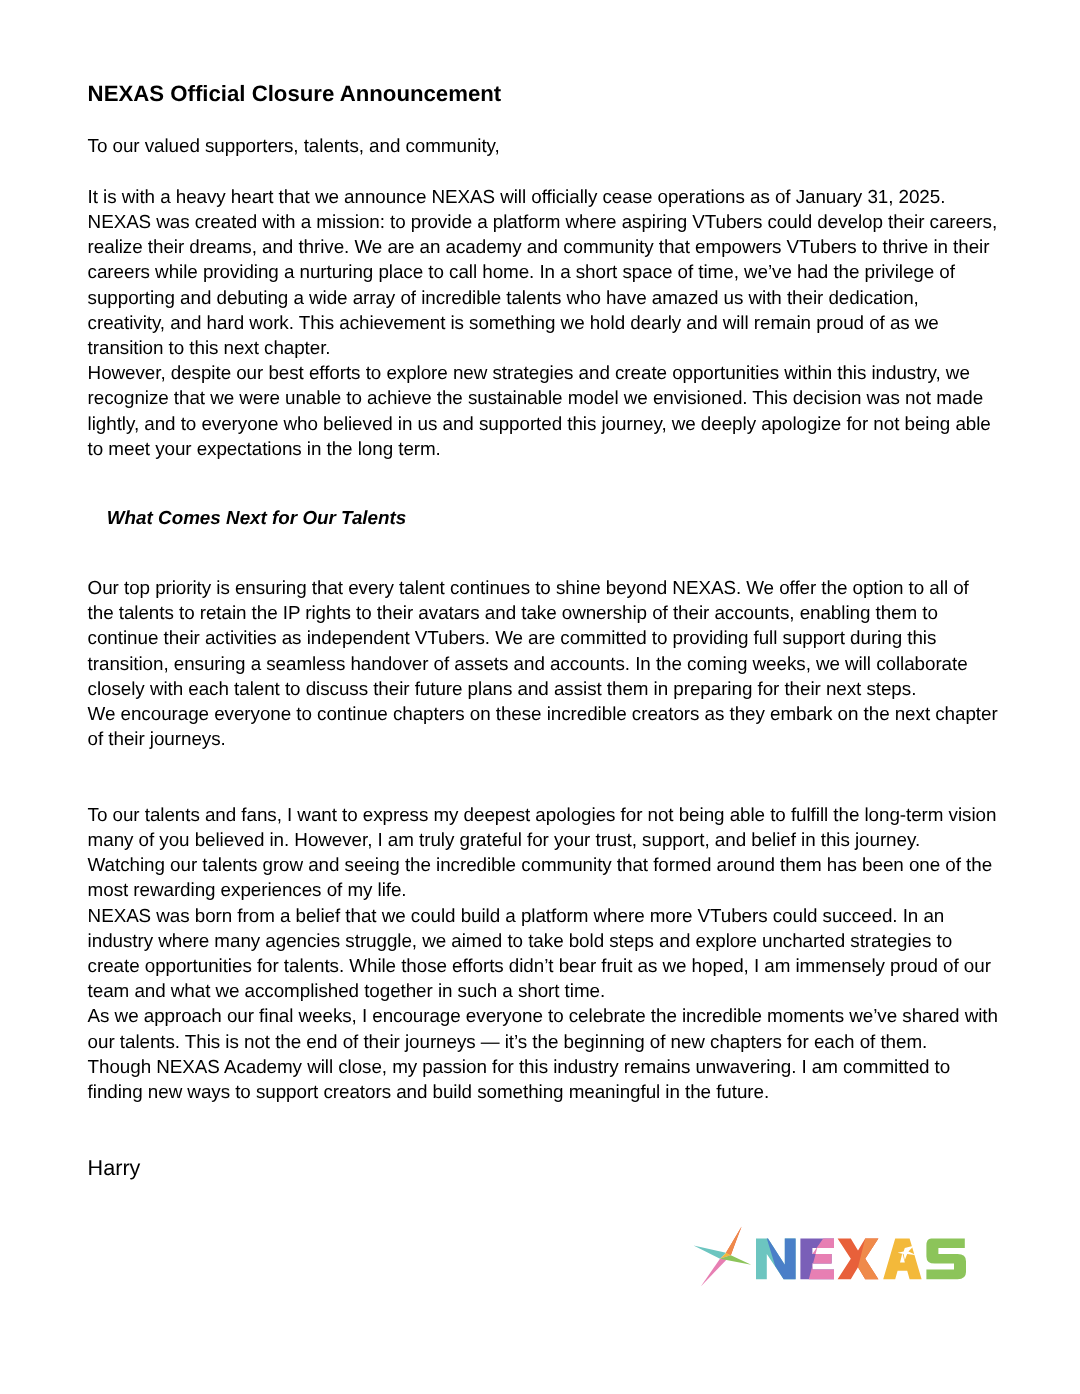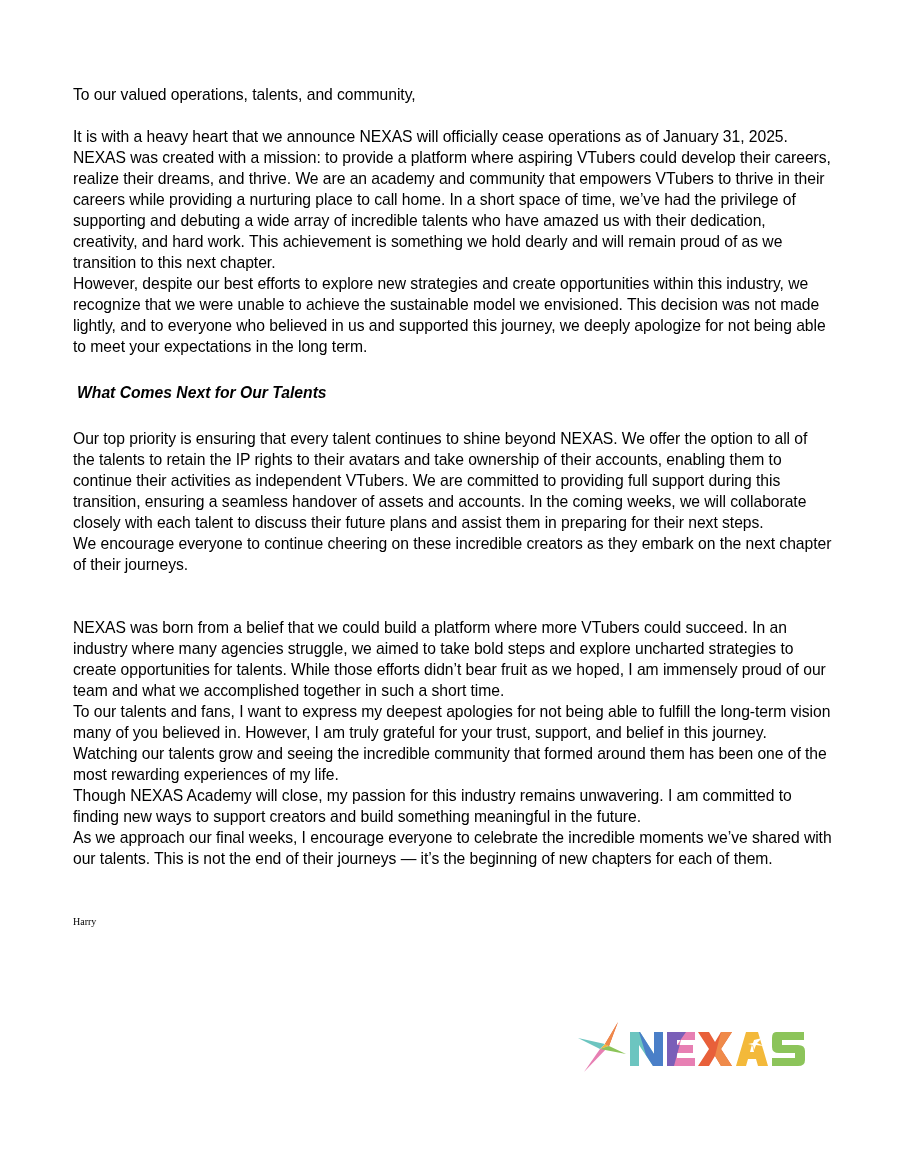--- a/index.html
+++ b/index.html
@@ -12,47 +12,48 @@
     }
     .title {
       font-size: 18.5px; font-weight: bold; margin: 0; line-height: 28px;
     }
     .p {
       font-size: 15.7px; line-height: 21px; margin: 0; letter-spacing: -0.05px;
     }
     .gap { height: 21px; }
     .gap-title { height: 20px; }
     .heading {
-      font-size: 15.7px; line-height: 21px; font-weight: bold; font-style: italic; margin: 4px;
+      font-size: 15.7px; line-height: 21px; font-weight: bold; font-style: italic; margin: 16px;
     }
-    .signature { margin: 0; font-size: 10px; line-height: 21px; font-family: Liberation Serif, serif; }
+    .signature { margin: 0; font-size: 18px; line-height: 21px; }
     .logo {
       position: absolute; left: 578px; top: 1018px; width: 235px; height: 56px;
     }
   </style>
 </head>
 <body>
 
 <div class="doc">
+  <h1 class="title">NEXAS Official Closure Announcement</h1>
   <div class="gap-title"></div>
-  <p class="p">To our valued operations, talents, and community,</p>
+  <p class="p">To our valued supporters, talents, and community,</p>
   <div class="gap"></div>
   <p class="p">It is with a heavy heart that we announce NEXAS will officially cease operations as of January 31, 2025. NEXAS was created with a mission: to provide a platform where aspiring VTubers could develop their careers, realize their dreams, and thrive. We are an academy and community that empowers VTubers to thrive in their careers while providing a nurturing place to call home. In a short space of time, we’ve had the privilege of supporting and debuting a wide array of incredible talents who have amazed us with their dedication, creativity, and hard work. This achievement is something we hold dearly and will remain proud of as we transition to this next chapter.</p>
   <p class="p">However, despite our best efforts to explore new strategies and create opportunities within this industry, we recognize that we were unable to achieve the sustainable model we envisioned. This decision was not made lightly, and to everyone who believed in us and supported this journey, we deeply apologize for not being able to meet your expectations in the long term.</p>
   <div class="gap"></div>
   <h2 class="heading">What Comes Next for Our Talents</h2>
   <div class="gap"></div>
   <p class="p">Our top priority is ensuring that every talent continues to shine beyond NEXAS. We offer the option to all of the talents to retain the IP rights to their avatars and take ownership of their accounts, enabling them to continue their activities as independent VTubers. We are committed to providing full support during this transition, ensuring a seamless handover of assets and accounts. In the coming weeks, we will collaborate closely with each talent to discuss their future plans and assist them in preparing for their next steps.</p>
-  <p class="p">We encourage everyone to continue cheering on these incredible creators as they embark on the next chapter of their journeys.</p>
+  <p class="p">We encourage everyone to continue chapters on these incredible creators as they embark on the next chapter of their journeys.</p>
   <div class="gap"></div>
   <div class="gap"></div>
+  <p class="p">To our talents and fans, I want to express my deepest apologies for not being able to fulfill the long-term vision many of you believed in. However, I am truly grateful for your trust, support, and belief in this journey. Watching our talents grow and seeing the incredible community that formed around them has been one of the most rewarding experiences of my life.</p>
   <p class="p">NEXAS was born from a belief that we could build a platform where more VTubers could succeed. In an industry where many agencies struggle, we aimed to take bold steps and explore uncharted strategies to create opportunities for talents. While those efforts didn’t bear fruit as we hoped, I am immensely proud of our team and what we accomplished together in such a short time.</p>
-  <p class="p">To our talents and fans, I want to express my deepest apologies for not being able to fulfill the long-term vision many of you believed in. However, I am truly grateful for your trust, support, and belief in this journey. Watching our talents grow and seeing the incredible community that formed around them has been one of the most rewarding experiences of my life.</p>
+  <p class="p">As we approach our final weeks, I encourage everyone to celebrate the incredible moments we’ve shared with our talents. This is not the end of their journeys — it’s the beginning of new chapters for each of them.</p>
   <p class="p">Though NEXAS Academy will close, my passion for this industry remains unwavering. I am committed to finding new ways to support creators and build something meaningful in the future.</p>
-  <p class="p">As we approach our final weeks, I encourage everyone to celebrate the incredible moments we’ve shared with our talents. This is not the end of their journeys — it’s the beginning of new chapters for each of them.</p>
   <div class="gap"></div>
   <div class="gap"></div>
   <p class="signature">Harry</p>
 </div>
 
 <div class="logo">
   <svg width="235" height="56" viewBox="0 0 235 56">
 
     <g>
       <polygon points="27,26 40,4 31,28" fill="#e8603a"></polygon>

